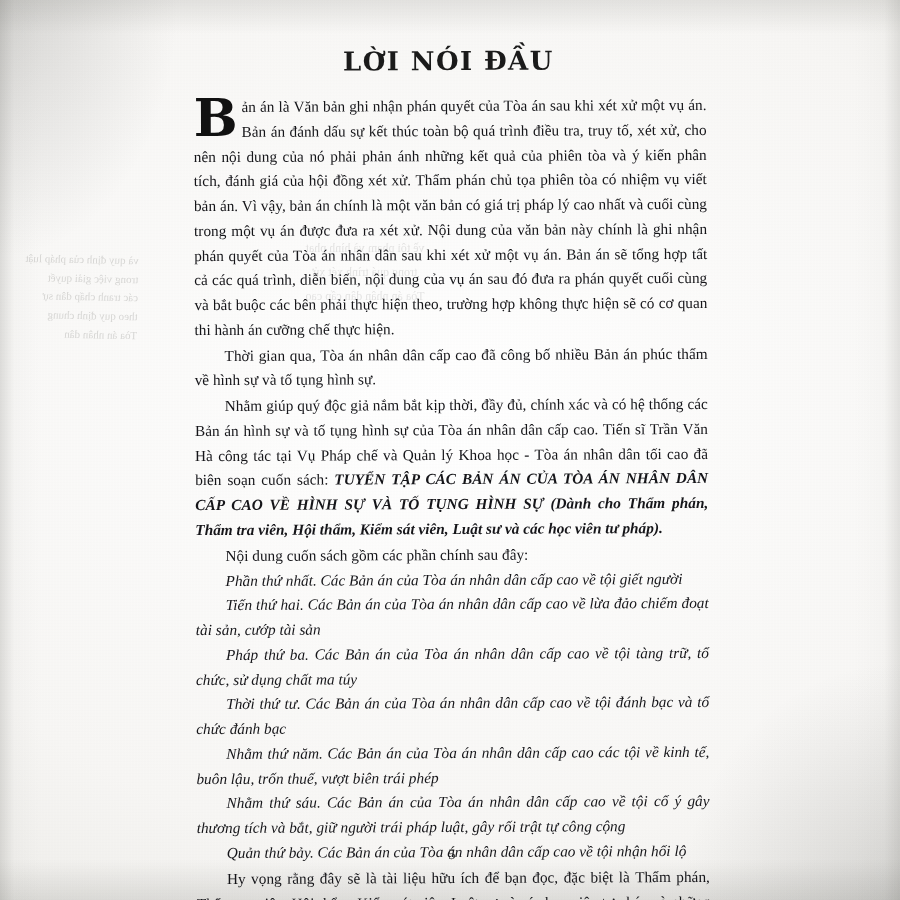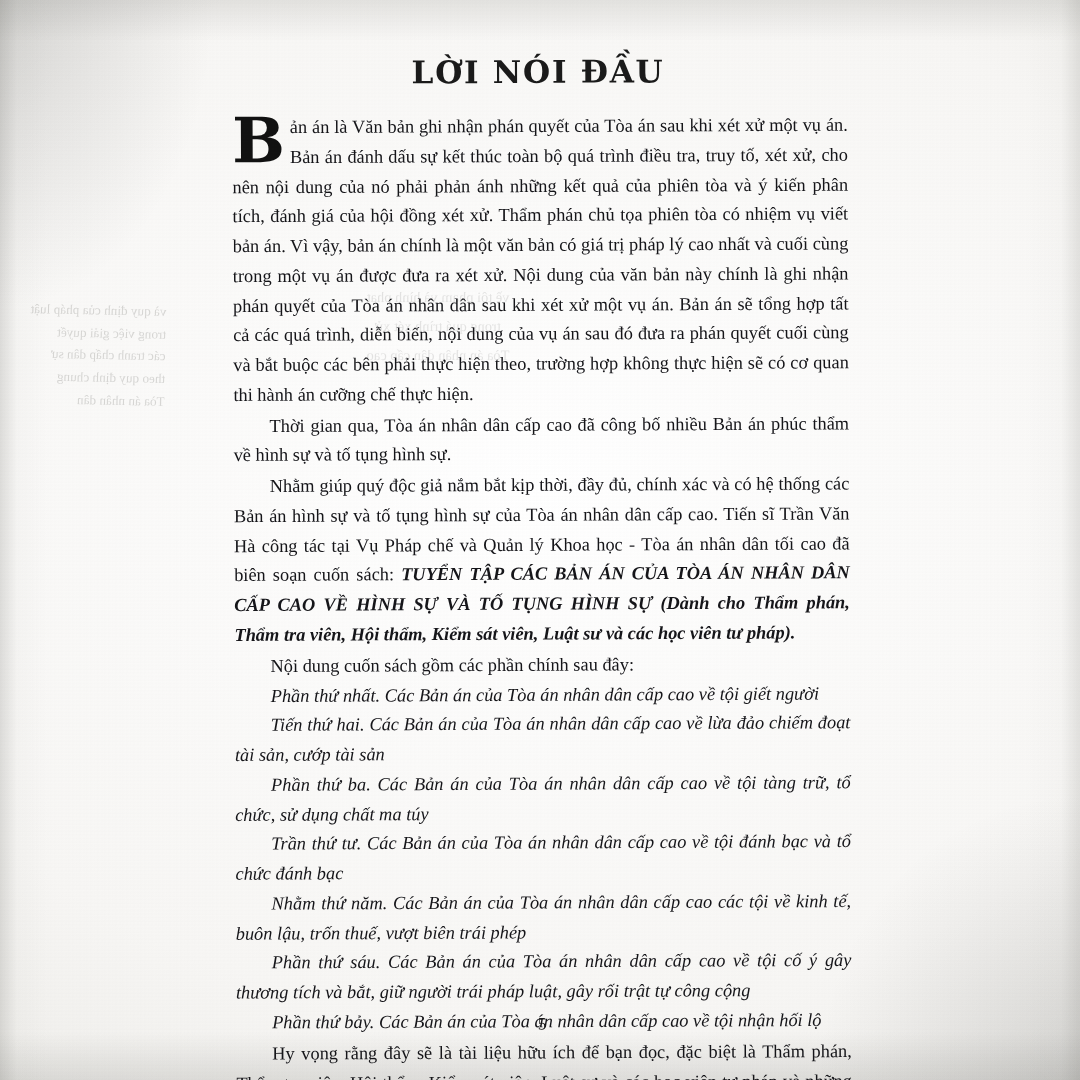--- a/index.html
+++ b/index.html
@@ -193,29 +193,29 @@
       <p class="ind">Thời gian qua, Tòa án nhân dân cấp cao đã công bố nhiều Bản án phúc thẩm về hình sự và tố tụng hình sự.</p>
 
       <p class="ind"><span>Nhằm giúp quý độc giả nắm bắt kịp thời, đầy đủ, chính xác và có hệ thống các Bản án hình sự và tố tụng hình sự của Tòa án nhân dân cấp cao. Tiến sĩ Trần Văn Hà công tác tại Vụ Pháp chế và Quản lý Khoa học - Tòa án nhân dân tối cao đã biên soạn cuốn sách: </span><span class="booktitle">TUYỂN TẬP CÁC BẢN ÁN CỦA TÒA ÁN NHÂN DÂN CẤP CAO VỀ HÌNH SỰ VÀ TỐ TỤNG HÌNH SỰ (Dành cho Thẩm phán, Thẩm tra viên, Hội thẩm, Kiểm sát viên, Luật sư và các học viên tư pháp).</span></p>
 
       <p class="ind">Nội dung cuốn sách gồm các phần chính sau đây:</p>
 
       <p class="part"><span class="lbl">Phần thứ nhất.</span><span class="it"> Các Bản án của Tòa án nhân dân cấp cao về tội giết người</span></p>
 
       <p class="part"><span class="lbl">Tiến thứ hai.</span><span class="it"> Các Bản án của Tòa án nhân dân cấp cao về lừa đảo chiếm đoạt tài sản, cướp tài sản</span></p>
 
-      <p class="part"><span class="lbl">Phần thứ ba.</span><span class="it"> Các Bản án của Tòa án nhân dân cấp cao về tội tàng trữ, tổ chức, sử dụng chất ma túy</span></p>
-
-      <p class="part"><span class="lbl">Trần thứ tư.</span><span class="it"> Các Bản án của Tòa án nhân dân cấp cao về tội đánh bạc và tổ chức đánh bạc</span></p>
+      <p class="part"><span class="lbl">Pháp thứ ba.</span><span class="it"> Các Bản án của Tòa án nhân dân cấp cao về tội tàng trữ, tổ chức, sử dụng chất ma túy</span></p>
+
+      <p class="part"><span class="lbl">Thời thứ tư.</span><span class="it"> Các Bản án của Tòa án nhân dân cấp cao về tội đánh bạc và tổ chức đánh bạc</span></p>
 
       <p class="part"><span class="lbl">Nhằm thứ năm.</span><span class="it"> Các Bản án của Tòa án nhân dân cấp cao các tội về kinh tế, buôn lậu, trốn thuế, vượt biên trái phép</span></p>
 
-      <p class="part"><span class="lbl">Phần thứ sáu.</span><span class="it"> Các Bản án của Tòa án nhân dân cấp cao về tội cố ý gây thương tích và bắt, giữ người trái pháp luật, gây rối trật tự công cộng</span></p>
-
-      <p class="part"><span class="lbl">Phần thứ bảy.</span><span class="it"> Các Bản án của Tòa án nhân dân cấp cao về tội nhận hối lộ</span></p>
+      <p class="part"><span class="lbl">Nhằm thứ sáu.</span><span class="it"> Các Bản án của Tòa án nhân dân cấp cao về tội cố ý gây thương tích và bắt, giữ người trái pháp luật, gây rối trật tự công cộng</span></p>
+
+      <p class="part"><span class="lbl">Quản thứ bảy.</span><span class="it"> Các Bản án của Tòa án nhân dân cấp cao về tội nhận hối lộ</span></p>
 
       <p class="ind">Hy vọng rằng đây sẽ là tài liệu hữu ích để bạn đọc, đặc biệt là Thẩm phán, Thẩm tra viên, Hội thẩm, Kiểm sát viên, Luật sư và các học viên tư pháp và những người làm công tác pháp luật nghiên cứu, áp dụng trong thực tiễn xét xử.</p>
 
     </div>
 
     <div class="folio">5</div>
   </div>
 
   <div class="grain"></div>
 </div>

